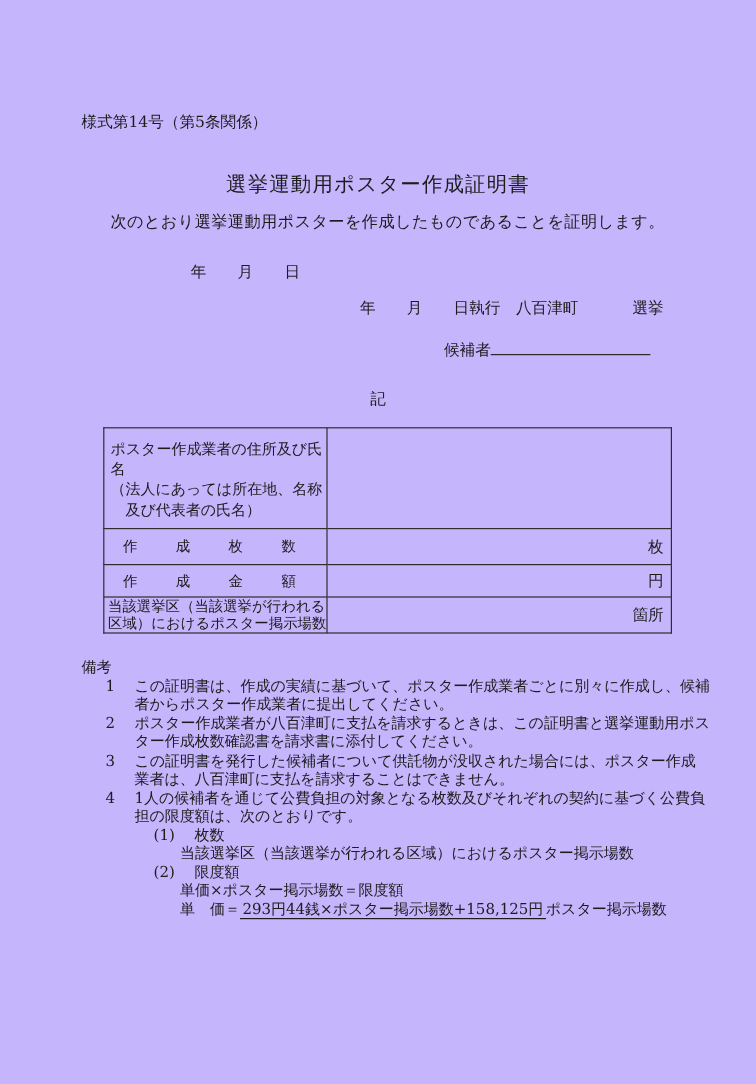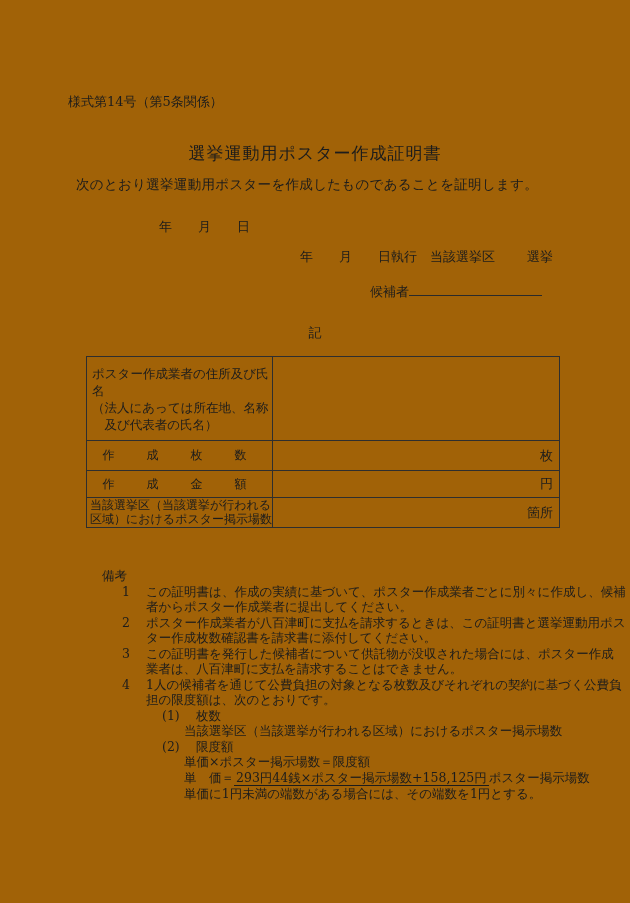--- a/index.html
+++ b/index.html
@@ -1,49 +1,49 @@
 <!DOCTYPE html>
 <html lang="ja"><head>
 <meta charset="utf-8">
 <style>
   html,body { margin:0; padding:0; background:#ffffff; }
   .page {
     position:relative;
     width:630px; height:903px;
-    background:#a16207;
+    background:#c4b5fd;
     color:#1c1c1c;
     font-family:"DejaVu Serif","Liberation Serif",serif;
     font-size:12.5px;
     overflow:hidden;
   }
   .abs { position:absolute; }
   .form-number { left:68px; top:93px; font-size:13px; white-space:nowrap; }
   .doc-title  { left:0; top:130px; width:100%; text-align:center; font-size:17px; letter-spacing:1px; white-space:nowrap;margin-top:12px; }
-  .intro      { left:76px; top:176px; font-size:13.5px; letter-spacing:0.3px; white-space:nowrap;text-align:right; }
+  .intro      { left:92px; top:176px; font-size:13.5px; letter-spacing:0.3px; white-space:nowrap;text-align:right; }
   .date-line  { left:159px; top:218px; font-size:13px; white-space:nowrap; }
   .exec-line  { left:300px; top:248px; font-size:13px; white-space:nowrap; width:280px; }
   .exec-line .election-suffix { position:absolute; left:227px; top:0; }
   .candidate-line { left:370px; top:281px; font-size:13px; white-space:nowrap; }
   .blank-underline { display:inline-block; width:133px; height:14px; border-bottom:1px solid #2a2a2a; vertical-align:baseline; }
   .ki-heading { left:0; top:324px; width:100%; text-align:center; font-size:13px; }
 
   table.cert-table { position:absolute; left:86px; top:356px; border-collapse:collapse; table-layout:fixed;padding-left:21px; }
   table.cert-table td { border:1px solid #2e2e2e; padding:0; vertical-align:middle; }
   td.lab  { width:185px; font-size:12px; }
   td.val  { width:286px; text-align:right; }
   .row-1 { height:84px; }
   .row-2 { height:30px; }
   .row-3 { height:27px; }
   .row-4 { height:30px; }
   .lab-lines { padding-left:5px; line-height:17px; font-size:12.5px; }
   .spread { text-align:center; letter-spacing:10px; font-size:13px; white-space:nowrap; }
   .lab-small { padding-left:3px; line-height:13.5px; font-size:12px;font-family:Liberation Serif, serif; }
   .unit-txt { padding-right:6px; font-size:13px; }
 
-  .notes { left:68px; top:568px; width:524px; line-height:15.5px; font-size:12.5px;margin-left:34px; }
+  .notes { left:68px; top:548px; width:524px; line-height:15.5px; font-size:12.5px; }
   .notes-heading { }
   .note-item { display:flex; }
   .note-item .n { flex:none; width:24px; padding-left:20px; }
   .note-item .t { flex:1; }
   .sub-head { display:flex; }
   .sub-head .n { flex:none; margin-left:60px; width:34px; }
   .sub-line { margin-left:82px; }
   .frac-line { margin-left:82px; display:flex; align-items:flex-start; }
   .frac { display:inline-flex; flex-direction:row; text-align:center; }
   .frac-num { display:block; border-bottom:1px solid #1c1c1c; padding:0 2px; }
@@ -56,21 +56,21 @@
 
   <div class="abs form-number">様式第14号（第5条関係）</div>
 
   <div class="abs doc-title">選挙運動用ポスター作成証明書</div>
 
   <div class="abs intro">次のとおり選挙運動用ポスターを作成したものであることを証明します。</div>
 
   <div class="abs date-line">年　　月　　日</div>
 
   <div class="abs exec-line">
-    <span>年　　月　　日執行　当該選挙区</span>
+    <span>年　　月　　日執行　八百津町</span>
     <span class="election-suffix">選挙</span>
   </div>
 
   <div class="abs candidate-line">
     <span>候補者</span><span class="blank-underline"></span>
   </div>
 
   <div class="abs ki-heading">記</div>
 
   <table class="cert-table">
@@ -145,16 +145,15 @@
     <div class="sub-line">単価×ポスター掲示場数＝限度額</div>
 
     <div class="frac-line">
       <span>単　価＝</span>
       <span class="frac">
         <span class="frac-num">293円44銭×ポスター掲示場数+158,125円</span>
         <span class="frac-den">ポスター掲示場数</span>
       </span>
     </div>
 
-    <div class="sub-line">単価に1円未満の端数がある場合には、その端数を1円とする。</div>
   </div>
 
 </div>
 
 </body></html>

